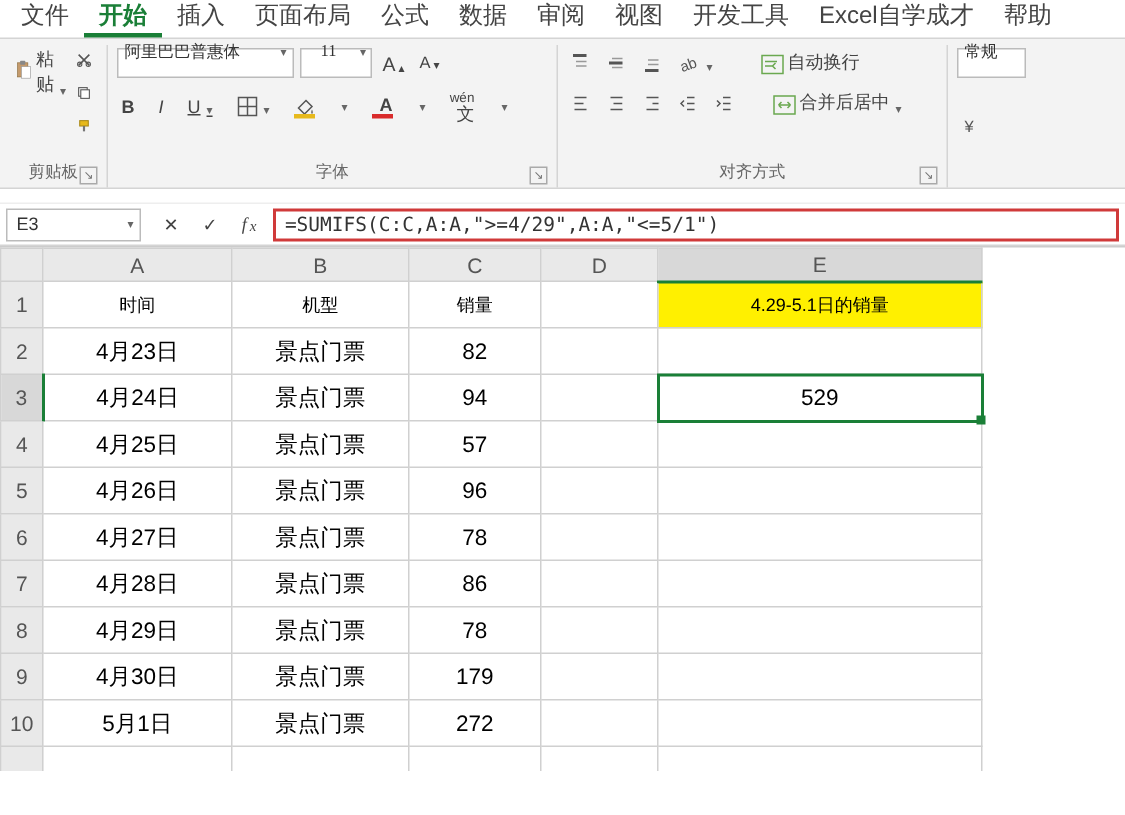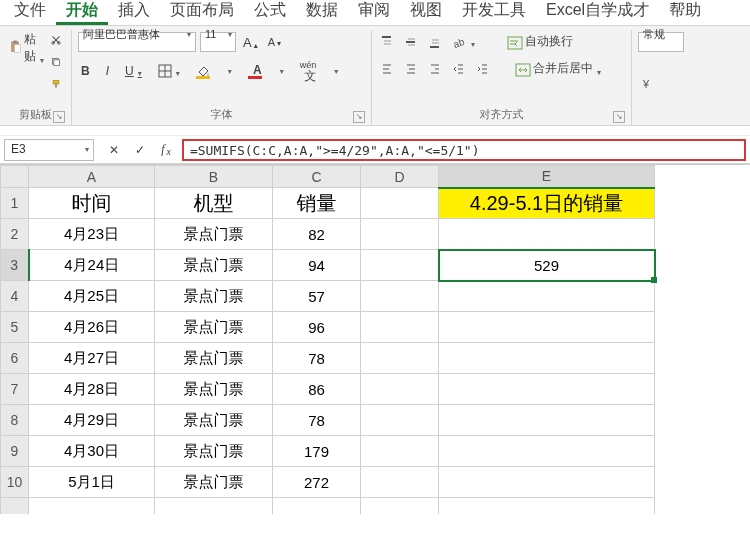--- a/index.html
+++ b/index.html
@@ -70,21 +70,21 @@
     display:flex; align-items:flex-end; gap:2px;
   }
   .paste-big { width:40px; text-align:center; }
   .paste-big svg { display:block; margin: 0 auto 2px; }
   .font-select, .size-select {
     background:#fff; border:1px solid #bbb; height:20px;
     font-size:11px; padding:0 14px 16px 4px; position:relative;
     display:inline-flex; align-items:center;
   }
   .font-select { width: 118px; }
-  .size-select { width: 36px; justify-content:flex-start;}
+  .size-select { width: 48px; justify-content:center;font-family:Liberation Serif, serif;}
   .caret { font-size:8px; color:#666; margin-left:2px;}
   .ico { width:16px; height:16px; display:inline-flex; align-items:center; justify-content:center;}
   .ico svg { display:block; }
   .underline-color { height:3px; background:#e7b91c; width:14px; }
   .underline-red { height:3px; background:#d92b2b; width:14px; }
   
   .fbar-row {
     display:flex; align-items:center; height:28px;
     border-bottom:1px solid #d4d4d4; background:#fff;
   }
@@ -124,21 +124,21 @@
     font-family: Arial, sans-serif !important; font-size:14px !important;
     width:28px;
   }
   .rowhdr.sel { background:#d8d8d8 !important; border-right:2px solid #1a7f37 !important;}
   .corner { background:#e9e9e9 !important; width:28px;}
   .colA { width:126px; }
   .colB { width:118px; }
   .colC { width:88px; }
   .colD { width:78px; }
   .colE { width:216px; }
-  .hdr-row td { font-size:20px; }
+  .hdr-row td { font-size:12px; }
   .yellow { background:#fff000 !important; }
   .sel-cell {
     outline: 2px solid #1a7f37;
     outline-offset: -1px;
     position: relative;
   }
   .sel-cell::after{
     content:""; position:absolute; right:-3px; bottom:-3px;
     width:6px; height:6px; background:#1a7f37;
   }

